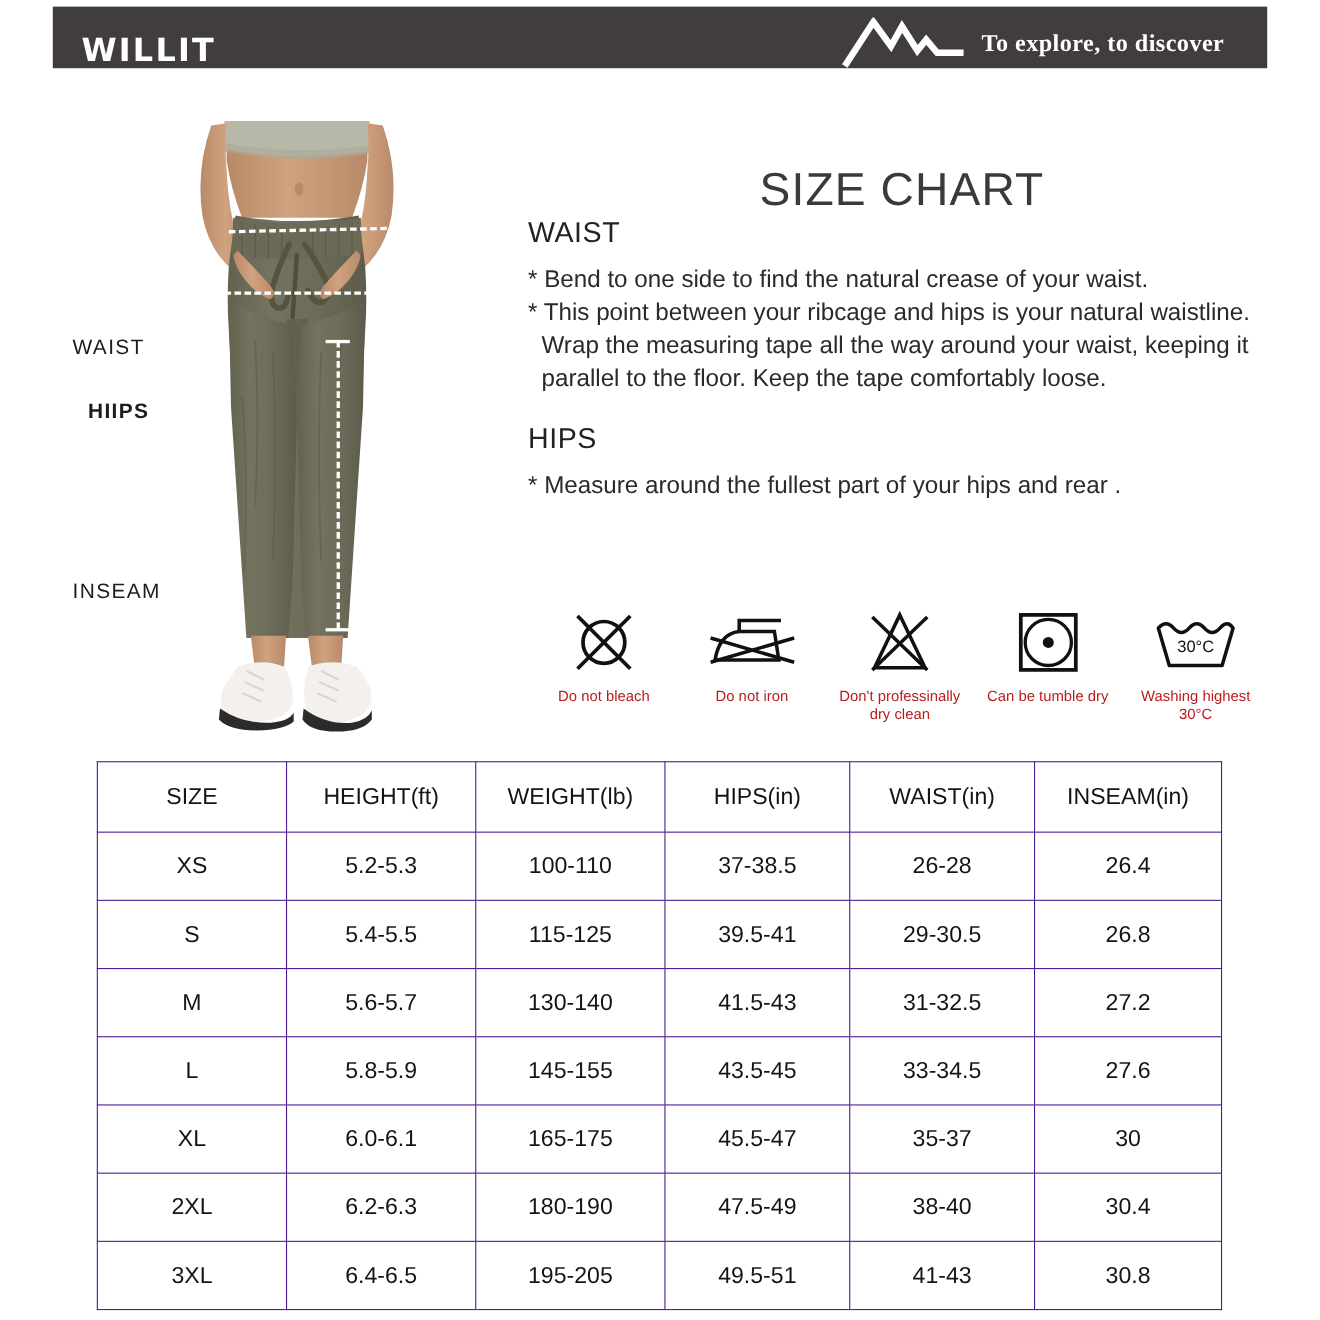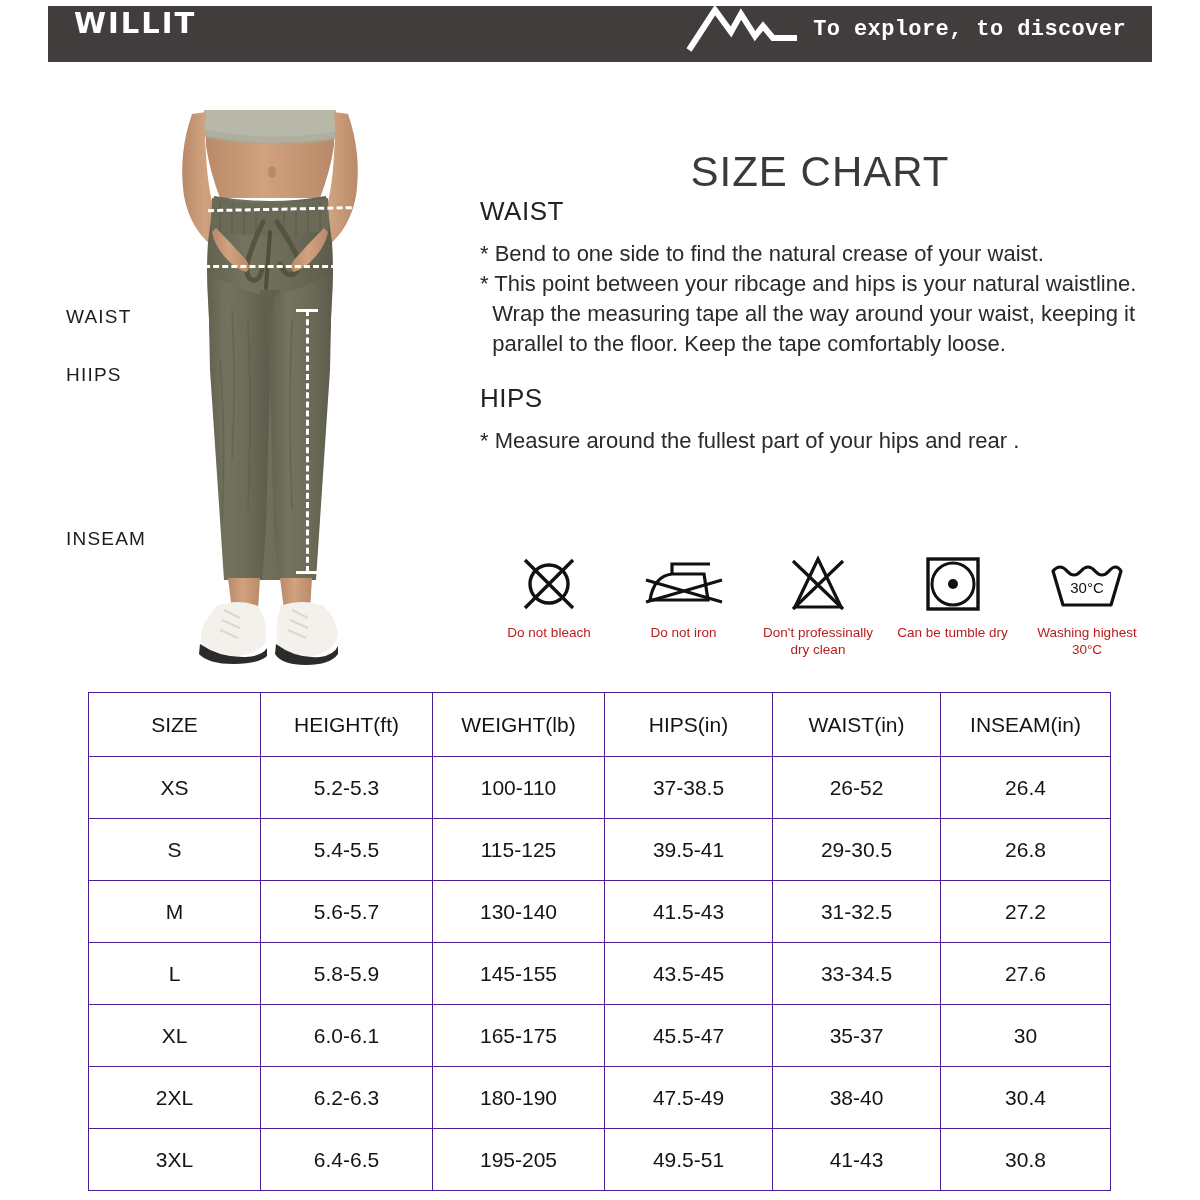--- a/index.html
+++ b/index.html
@@ -8,44 +8,44 @@
     background:#ffffff;
     font-family:"Liberation Sans", sans-serif;
     color:#231f20;
     position:relative;
     overflow:hidden;
   }
 
   
   .header-bar{
     position:absolute; left:48px; top:6px; width:1104px; height:56px;
-    background:#413d3c; display:flex; align-items:flex-start;
-    padding:0 26px 0 26px;
+    background:#413d3c; display:flex; align-items:flex-end;
+    padding:0 39px 0 26px;
   }
   .brand{
     color:#ffffff; font-size:29px; font-weight:700; letter-spacing:2px;
     font-family:"DejaVu Sans", sans-serif;
   }
   .tagline-wrap{ margin-left:auto; display:flex; align-items:center; gap:10px; }
   .mountain-logo{ display:block; }
   .tagline{
     color:#ffffff; font-size:22px; font-weight:700; letter-spacing:0.4px;
-    font-family:Liberation Mono, monospace; white-space:nowrap;
+    font-family:Liberation Serif, serif; white-space:nowrap;
   }
 
   
   .illustration{
     position:absolute; left:60px; top:110px; width:400px; height:570px;
   }
   .meas-label{
     position:absolute; font-size:19px; letter-spacing:1.2px; color:#1c1c1c;
     font-family:"Liberation Sans", sans-serif;
   }
   .label-waist { left:6px;  top:196px; }
-  .label-hips  { left:6px;  top:254px; }
+  .label-hips  { left:20px;  top:254px;font-weight:bold; }
   .label-inseam{ left:6px;  top:418px; }
 
   .figure-svg{ position:absolute; left:60px; top:0; }
 
   .dash-line{
     position:absolute; height:0; border-top:3px dashed #ffffff;
   }
   .dash-waist{ left:148px; top:97px; width:208px; transform:rotate(-1.2deg); }
   .dash-hips { left:135px; top:155px; width:242px; }
   .dash-inseam{
@@ -315,21 +315,21 @@
         <th>WAIST(in)</th>
         <th>INSEAM(in)</th>
       </tr>
   </thead>
   <tbody id="tbody">
       <tr>
         <td>XS</td>
         <td>5.2-5.3</td>
         <td>100-110</td>
         <td>37-38.5</td>
-        <td>26-52</td>
+        <td>26-28</td>
         <td>26.4</td>
       </tr>
       <tr>
         <td>S</td>
         <td>5.4-5.5</td>
         <td>115-125</td>
         <td>39.5-41</td>
         <td>29-30.5</td>
         <td>26.8</td>
       </tr>

